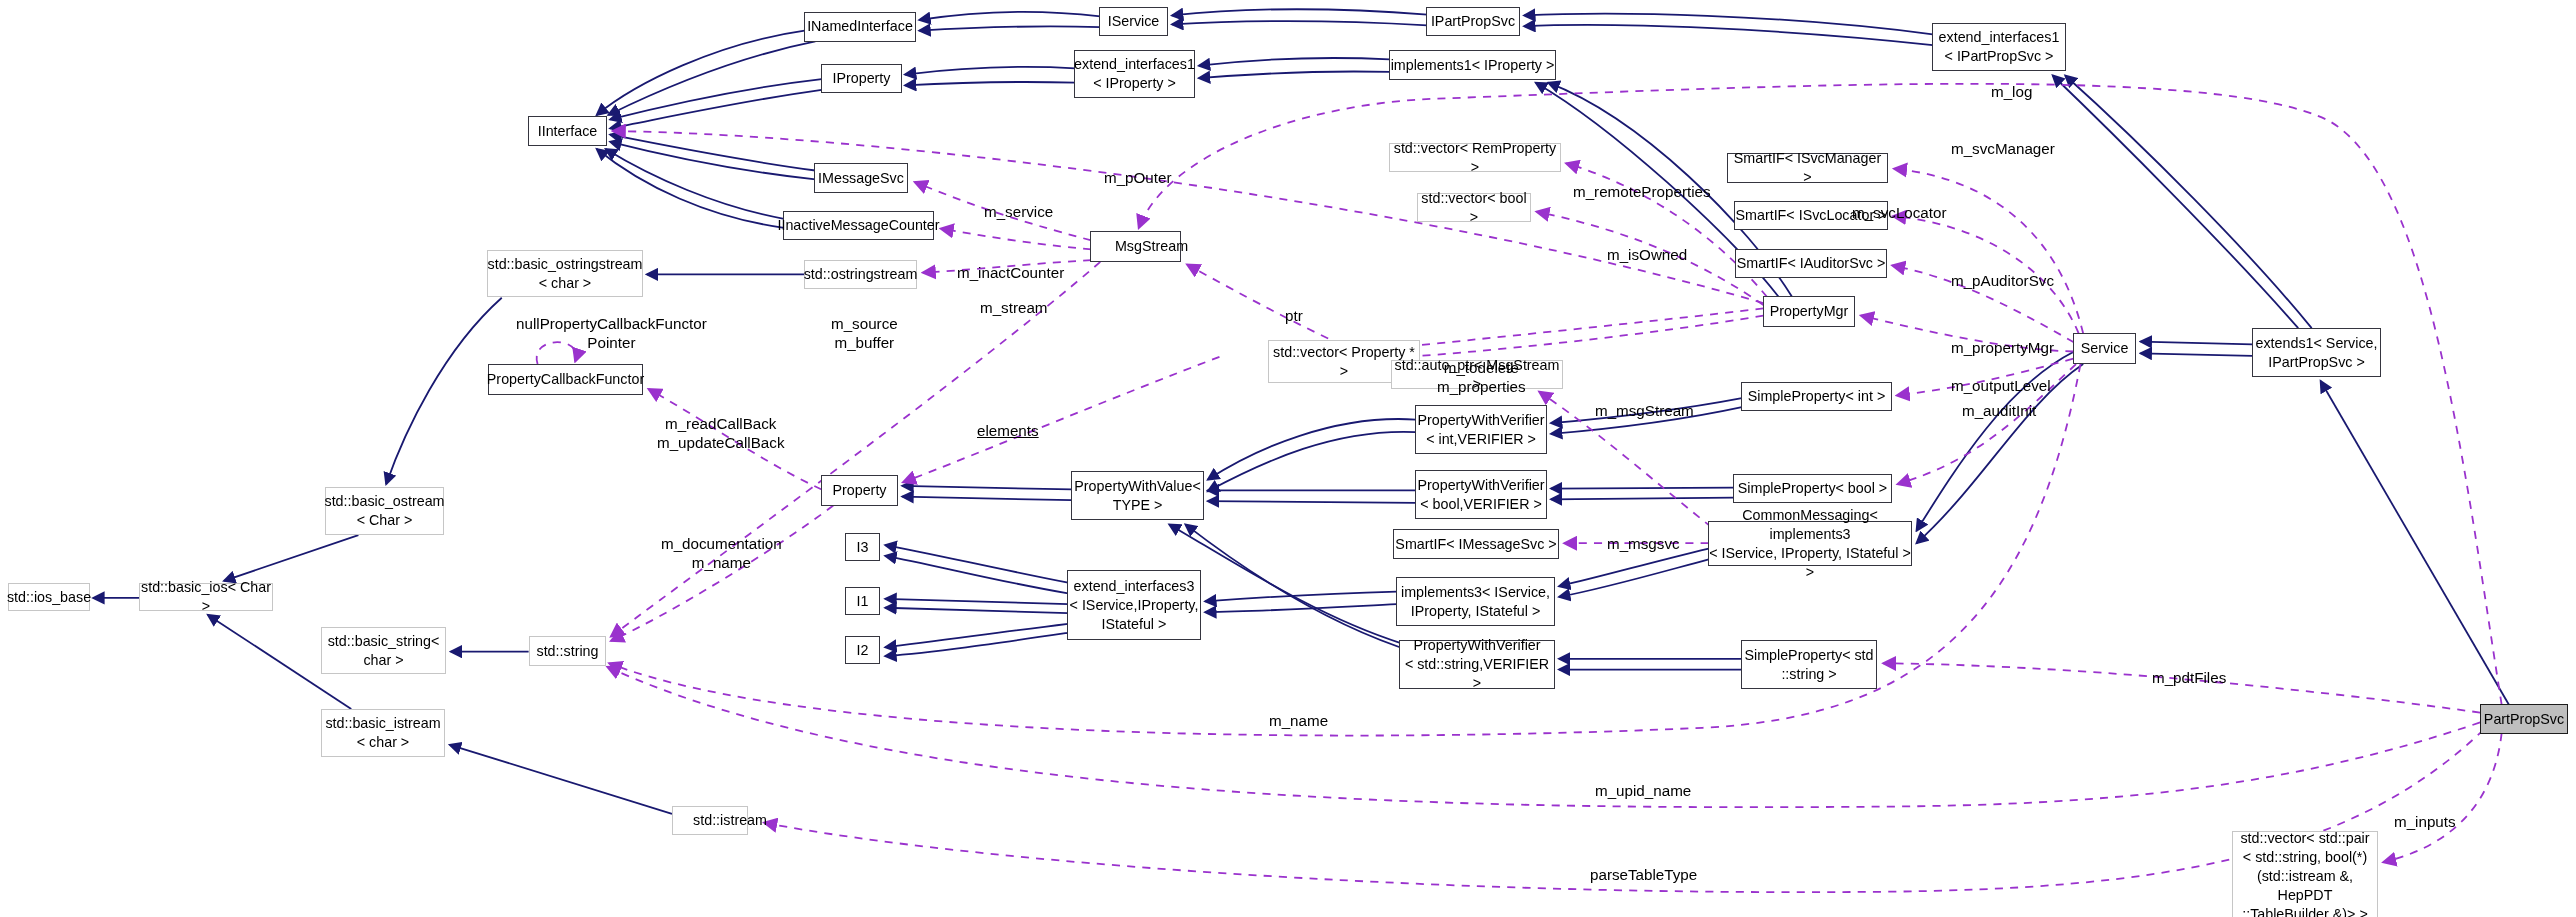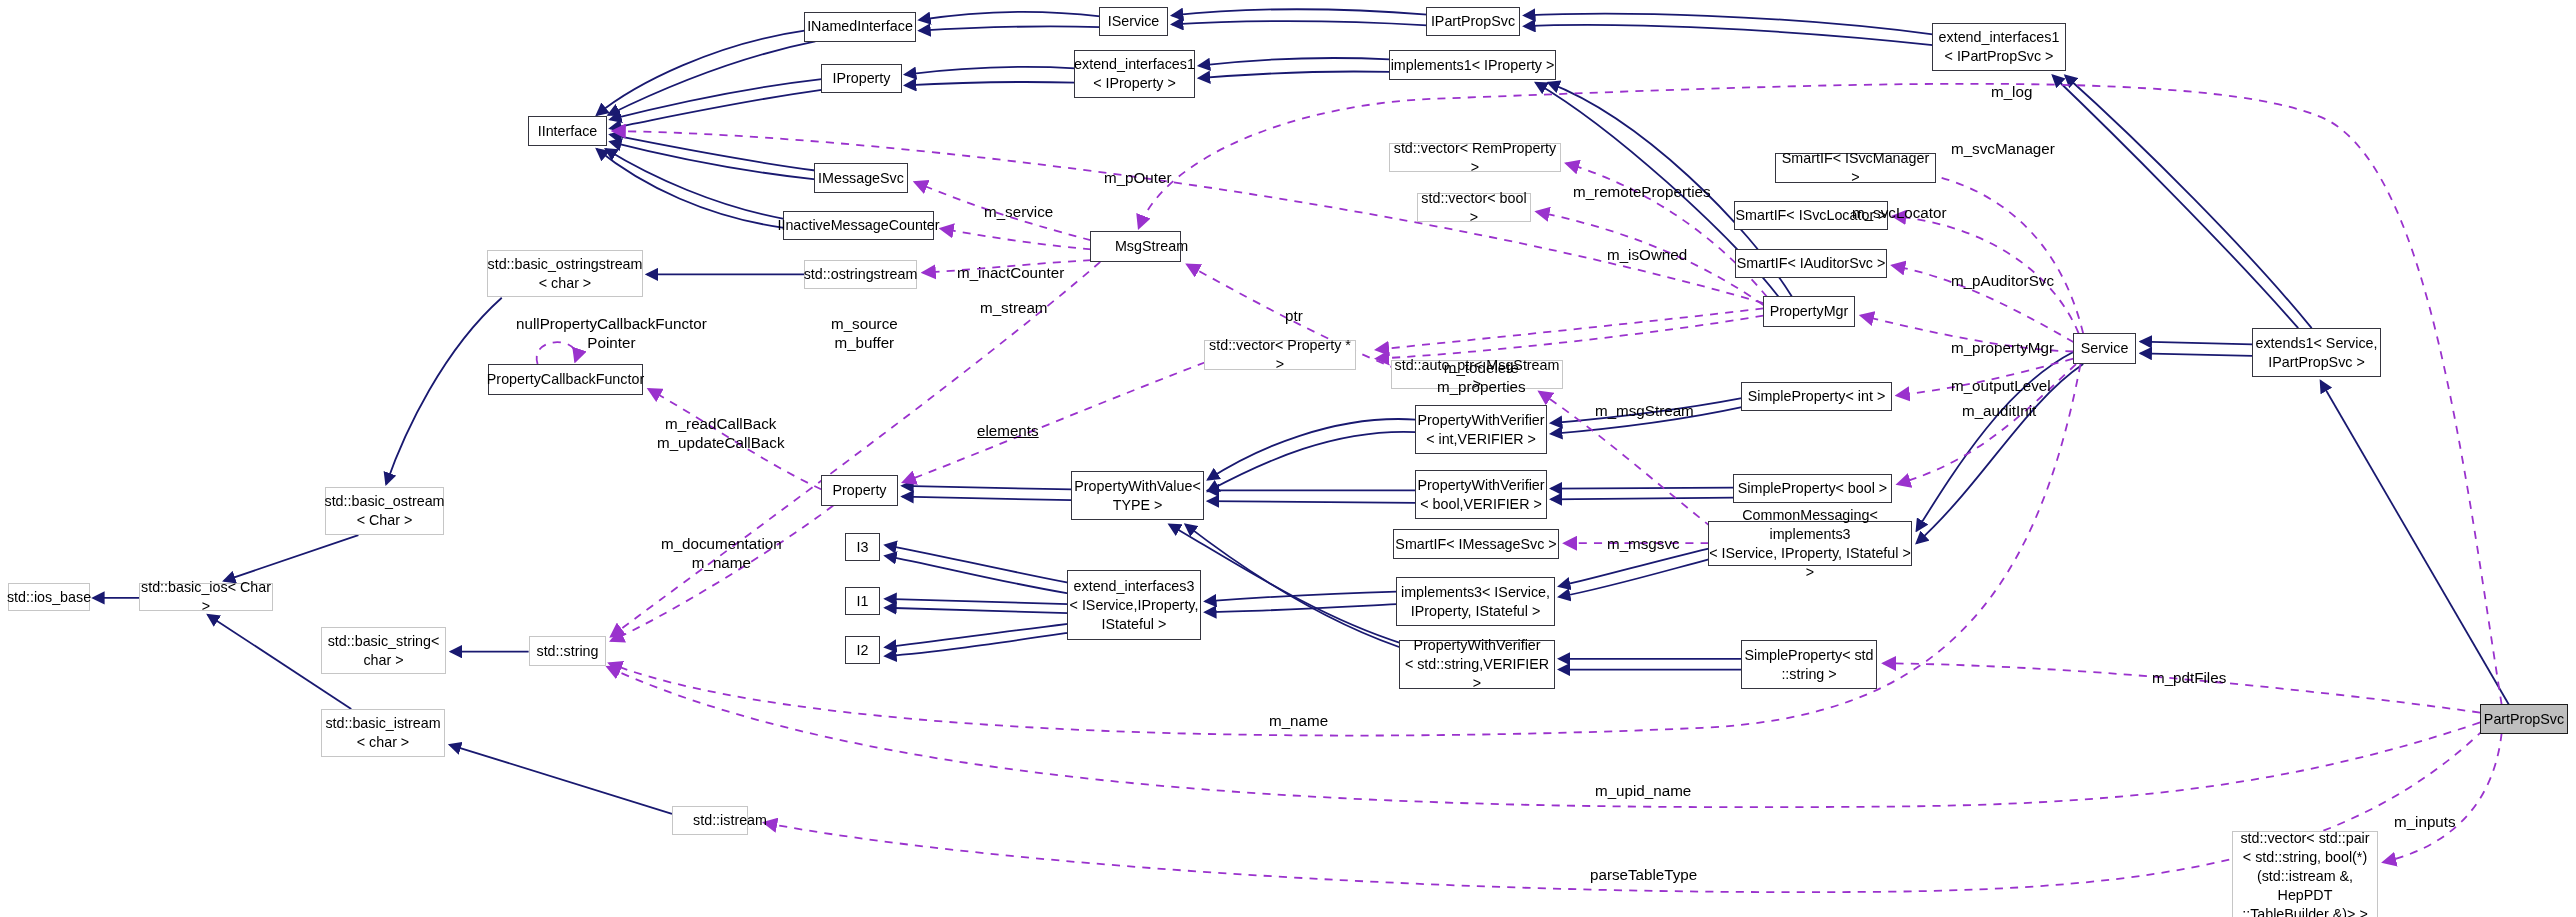--- a/index.html
+++ b/index.html
@@ -143,29 +143,29 @@
       <div class="node class" style="left: 1932px; top: 23px; width: 134px; height: 48px;">extend_interfaces1
 &lt; IPartPropSvc &gt;</div>
       <div class="node class" style="left: 814px; top: 163px; width: 94px; height: 30px;">IMessageSvc</div>
       <div class="node class" style="left: 783px; top: 211px; width: 151px; height: 29px;">IInactiveMessageCounter</div>
       <div class="node std" style="left: 487px; top: 250px; width: 156px; height: 47px;">std::basic_ostringstream
 &lt; char &gt;</div>
       <div class="node std" style="left: 804px; top: 260px; width: 113px; height: 29px;">std::ostringstream</div>
       <div class="node class" style="left: 1090px; top: 231px; width: 91px; height: 30.5px; padding-left: 32px;">MsgStream</div>
       <div class="node std" style="left: 1389px; top: 143px; width: 172px; height: 29px;">std::vector&lt; RemProperty &gt;</div>
       <div class="node std" style="left: 1417px; top: 193px; width: 114px; height: 29px;">std::vector&lt; bool &gt;</div>
-      <div class="node class" style="left: 1727px; top: 153px; width: 161px; height: 30px; margin-left: 48px;">SmartIF&lt; ISvcManager &gt;</div>
+      <div class="node class" style="left: 1727px; top: 153px; width: 161px; height: 30px;">SmartIF&lt; ISvcManager &gt;</div>
       <div class="node class" style="left: 1734px; top: 201px; width: 154px; height: 29px;">SmartIF&lt; ISvcLocator &gt;</div>
       <div class="node class" style="left: 1735px; top: 249px; width: 152px; height: 29px;">SmartIF&lt; IAuditorSvc &gt;</div>
       <div class="node class" style="left: 1763px; top: 296px; width: 92px; height: 30.5px;">PropertyMgr</div>
       <div class="node class" style="left: 2073px; top: 333px; width: 63px; height: 30.5px;">Service</div>
       <div class="node class" style="left: 2252px; top: 328px; width: 129px; height: 49px;">extends1&lt; Service,
 IPartPropSvc &gt;</div>
       <div class="node class" style="left: 488px; top: 364px; width: 155px; height: 30.5px;">PropertyCallbackFunctor</div>
-      <div class="node std" style="left: 1204px; top: 340px; width: 152px; height: 30px;">std::vector&lt; Property * &gt;</div>
+      <div class="node std" style="left: 1268px; top: 340px; width: 152px; height: 43px;">std::vector&lt; Property * &gt;</div>
       <div class="node std" style="left: 1391px; top: 360px; width: 172px; height: 29px;">std::auto_ptr&lt; MsgStream &gt;</div>
       <div class="node class" style="left: 1741px; top: 382px; width: 151px; height: 29px;">SimpleProperty&lt; int &gt;</div>
       <div class="node class" style="left: 1415px; top: 405px; width: 132px; height: 49px;">PropertyWithVerifier
 &lt; int,VERIFIER &gt;</div>
       <div class="node class" style="left: 1071px; top: 471px; width: 133px; height: 49px;">PropertyWithValue&lt;
 TYPE &gt;</div>
       <div class="node class" style="left: 1415px; top: 470px; width: 132px; height: 49px;">PropertyWithVerifier
 &lt; bool,VERIFIER &gt;</div>
       <div class="node class" style="left: 1733px; top: 474px; width: 159px; height: 29px;">SimpleProperty&lt; bool &gt;</div>
       <div class="node class" style="left: 1393px; top: 529px; width: 166px; height: 30px;">SmartIF&lt; IMessageSvc &gt;</div>

